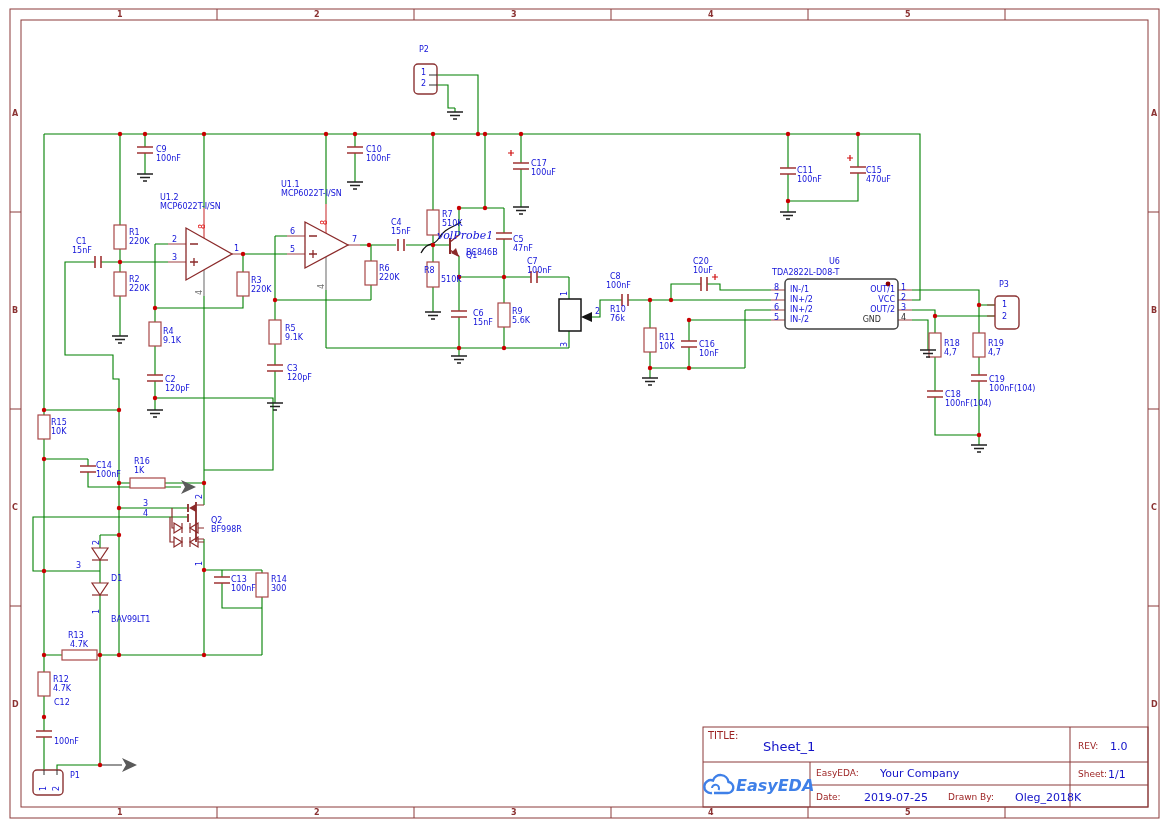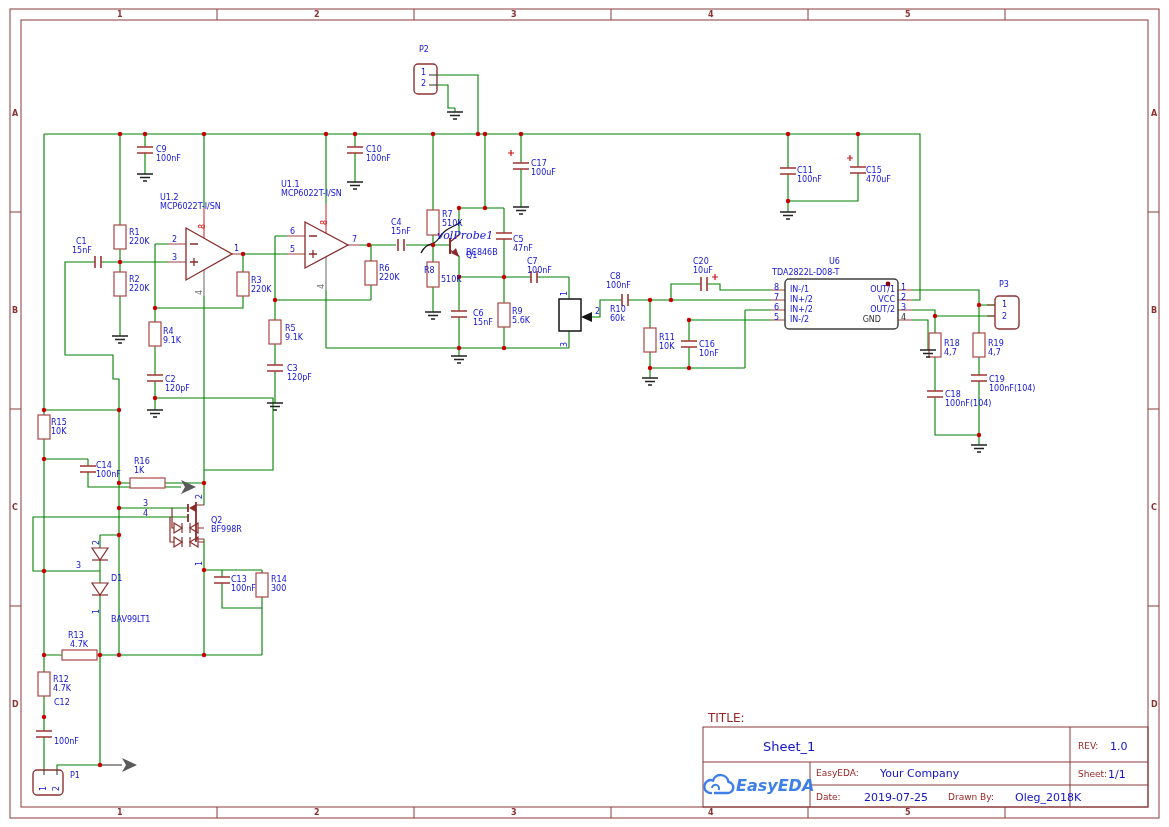--- a/index.html
+++ b/index.html
@@ -343,21 +343,21 @@
 <div class="L" style="left:466px;top:249px">BC846B</div>
 <div class="L" style="left:513px;top:236px">C5</div>
 <div class="L" style="left:513px;top:245px">47nF</div>
 <div class="L" style="left:527px;top:258px">C7</div>
 <div class="L" style="left:527px;top:267px">100nF</div>
 <div class="L" style="left:473px;top:310px">C6</div>
 <div class="L" style="left:473px;top:319px">15nF</div>
 <div class="L" style="left:512px;top:308px">R9</div>
 <div class="L" style="left:512px;top:317px">5.6K</div>
 <div class="L" style="left:610px;top:306px">R10</div>
-<div class="L" style="left:610px;top:315px">60k</div>
+<div class="L" style="left:610px;top:315px">76k</div>
 <div class="L" style="left:610px;top:273px">C8</div>
 <div class="L" style="left:606px;top:282px">100nF</div>
 <div class="L" style="left:659px;top:334px">R11</div>
 <div class="L" style="left:659px;top:343px">10K</div>
 <div class="L" style="left:699px;top:341px">C16</div>
 <div class="L" style="left:699px;top:350px">10nF</div>
 <div class="L" style="left:693px;top:258px">C20</div>
 <div class="L" style="left:693px;top:267px">10uF</div>
 <div class="L" style="left:829px;top:258px">U6</div>
 <div class="L" style="left:772px;top:269px">TDA2822L-D08-T</div>
@@ -432,21 +432,21 @@
 <div class="L" style="left:790px;top:316px">IN-/2</div>
 <div class="L" style="left:901px;top:284px">1</div>
 <div class="L" style="left:901px;top:294px">2</div>
 <div class="L" style="left:901px;top:304px">3</div>
 <div class="L bk" style="left:901px;top:314px">4</div>
 <div class="L ra" style="left:843px;top:286px">OUT/1</div>
 <div class="L ra" style="left:843px;top:296px">VCC</div>
 <div class="L ra" style="left:843px;top:306px">OUT/2</div>
 <div class="L ra bk" style="left:829px;top:316px">GND</div>
 
-<div class="M" style="left:708px;top:712px;font-size:12px">TITLE:</div>
+<div class="M" style="left:708px;top:731px;font-size:10px">TITLE:</div>
 <div class="ttl" style="left:763px;top:740px">Sheet_1</div>
 <div class="M" style="left:1078px;top:742px">REV:</div>
 <div class="V" style="left:1110px;top:741px">1.0</div>
 <div class="M" style="left:816px;top:769px">EasyEDA:</div>
 <div class="V" style="left:880px;top:768px">Your Company</div>
 <div class="M" style="left:1078px;top:770px">Sheet:</div>
 <div class="V" style="left:1108px;top:769px">1/1</div>
 <div class="M" style="left:816px;top:793px">Date:</div>
 <div class="V" style="left:864px;top:792px">2019-07-25</div>
 <div class="M" style="left:948px;top:793px">Drawn By:</div>

